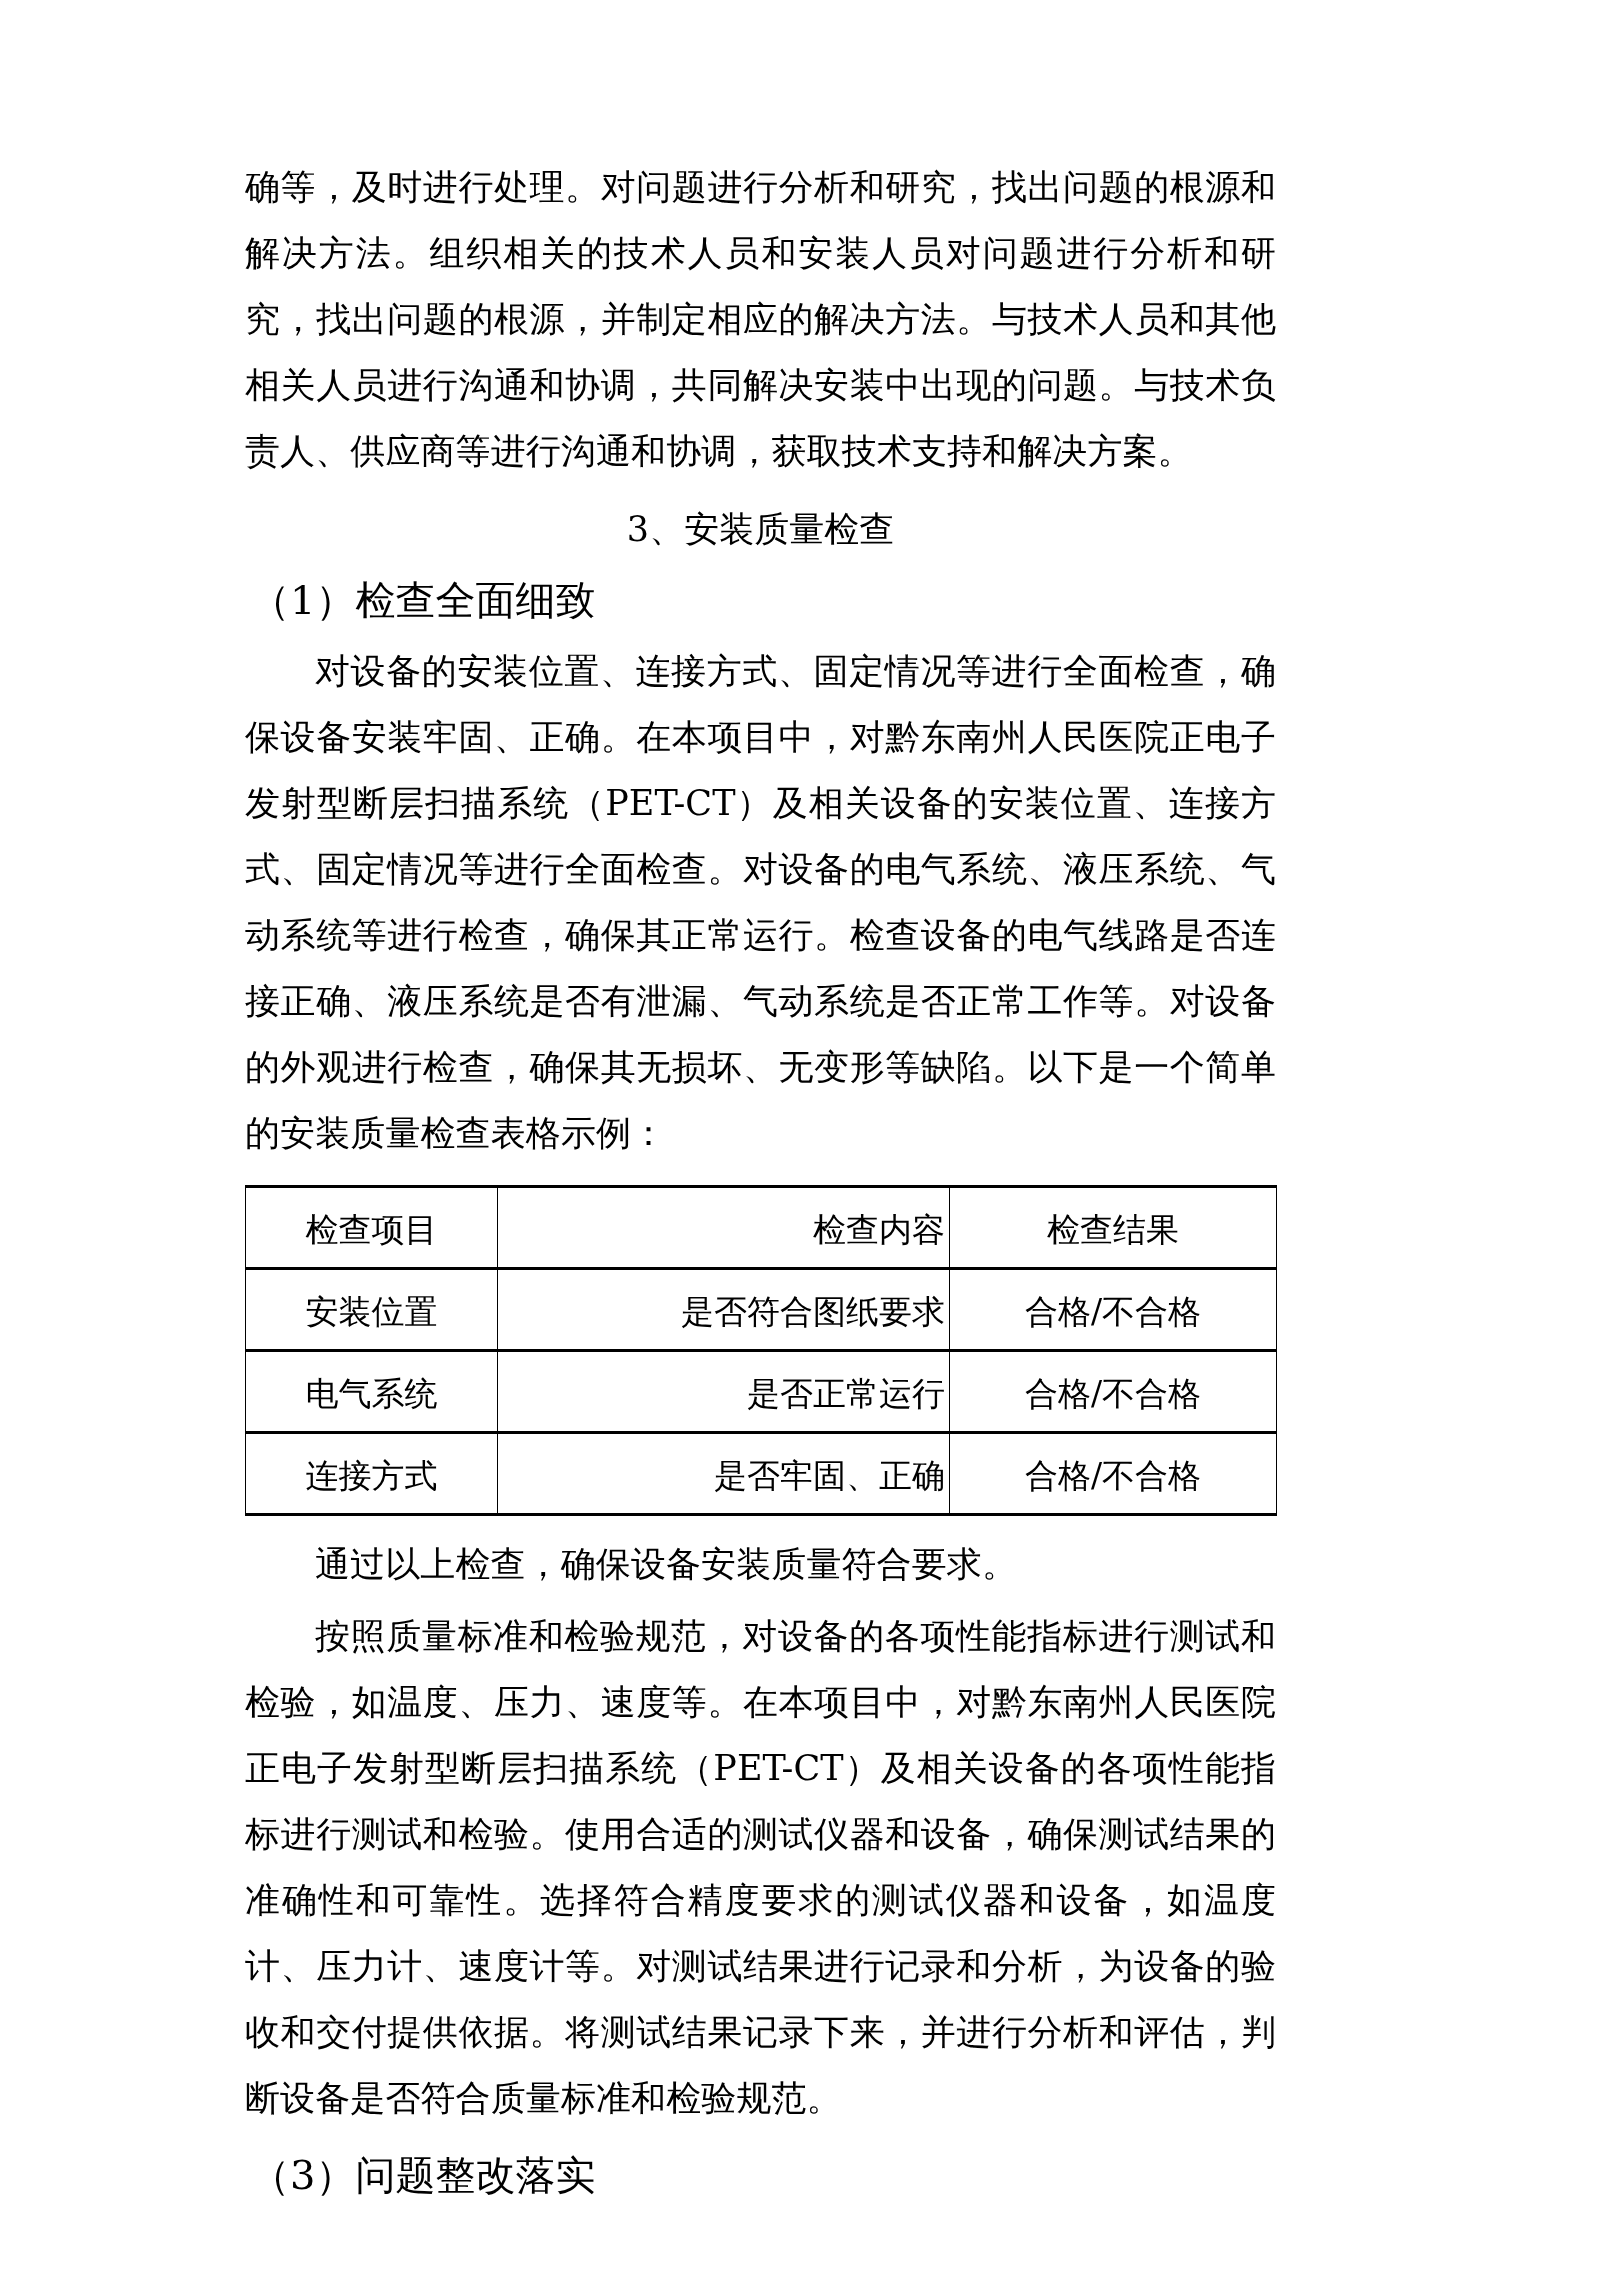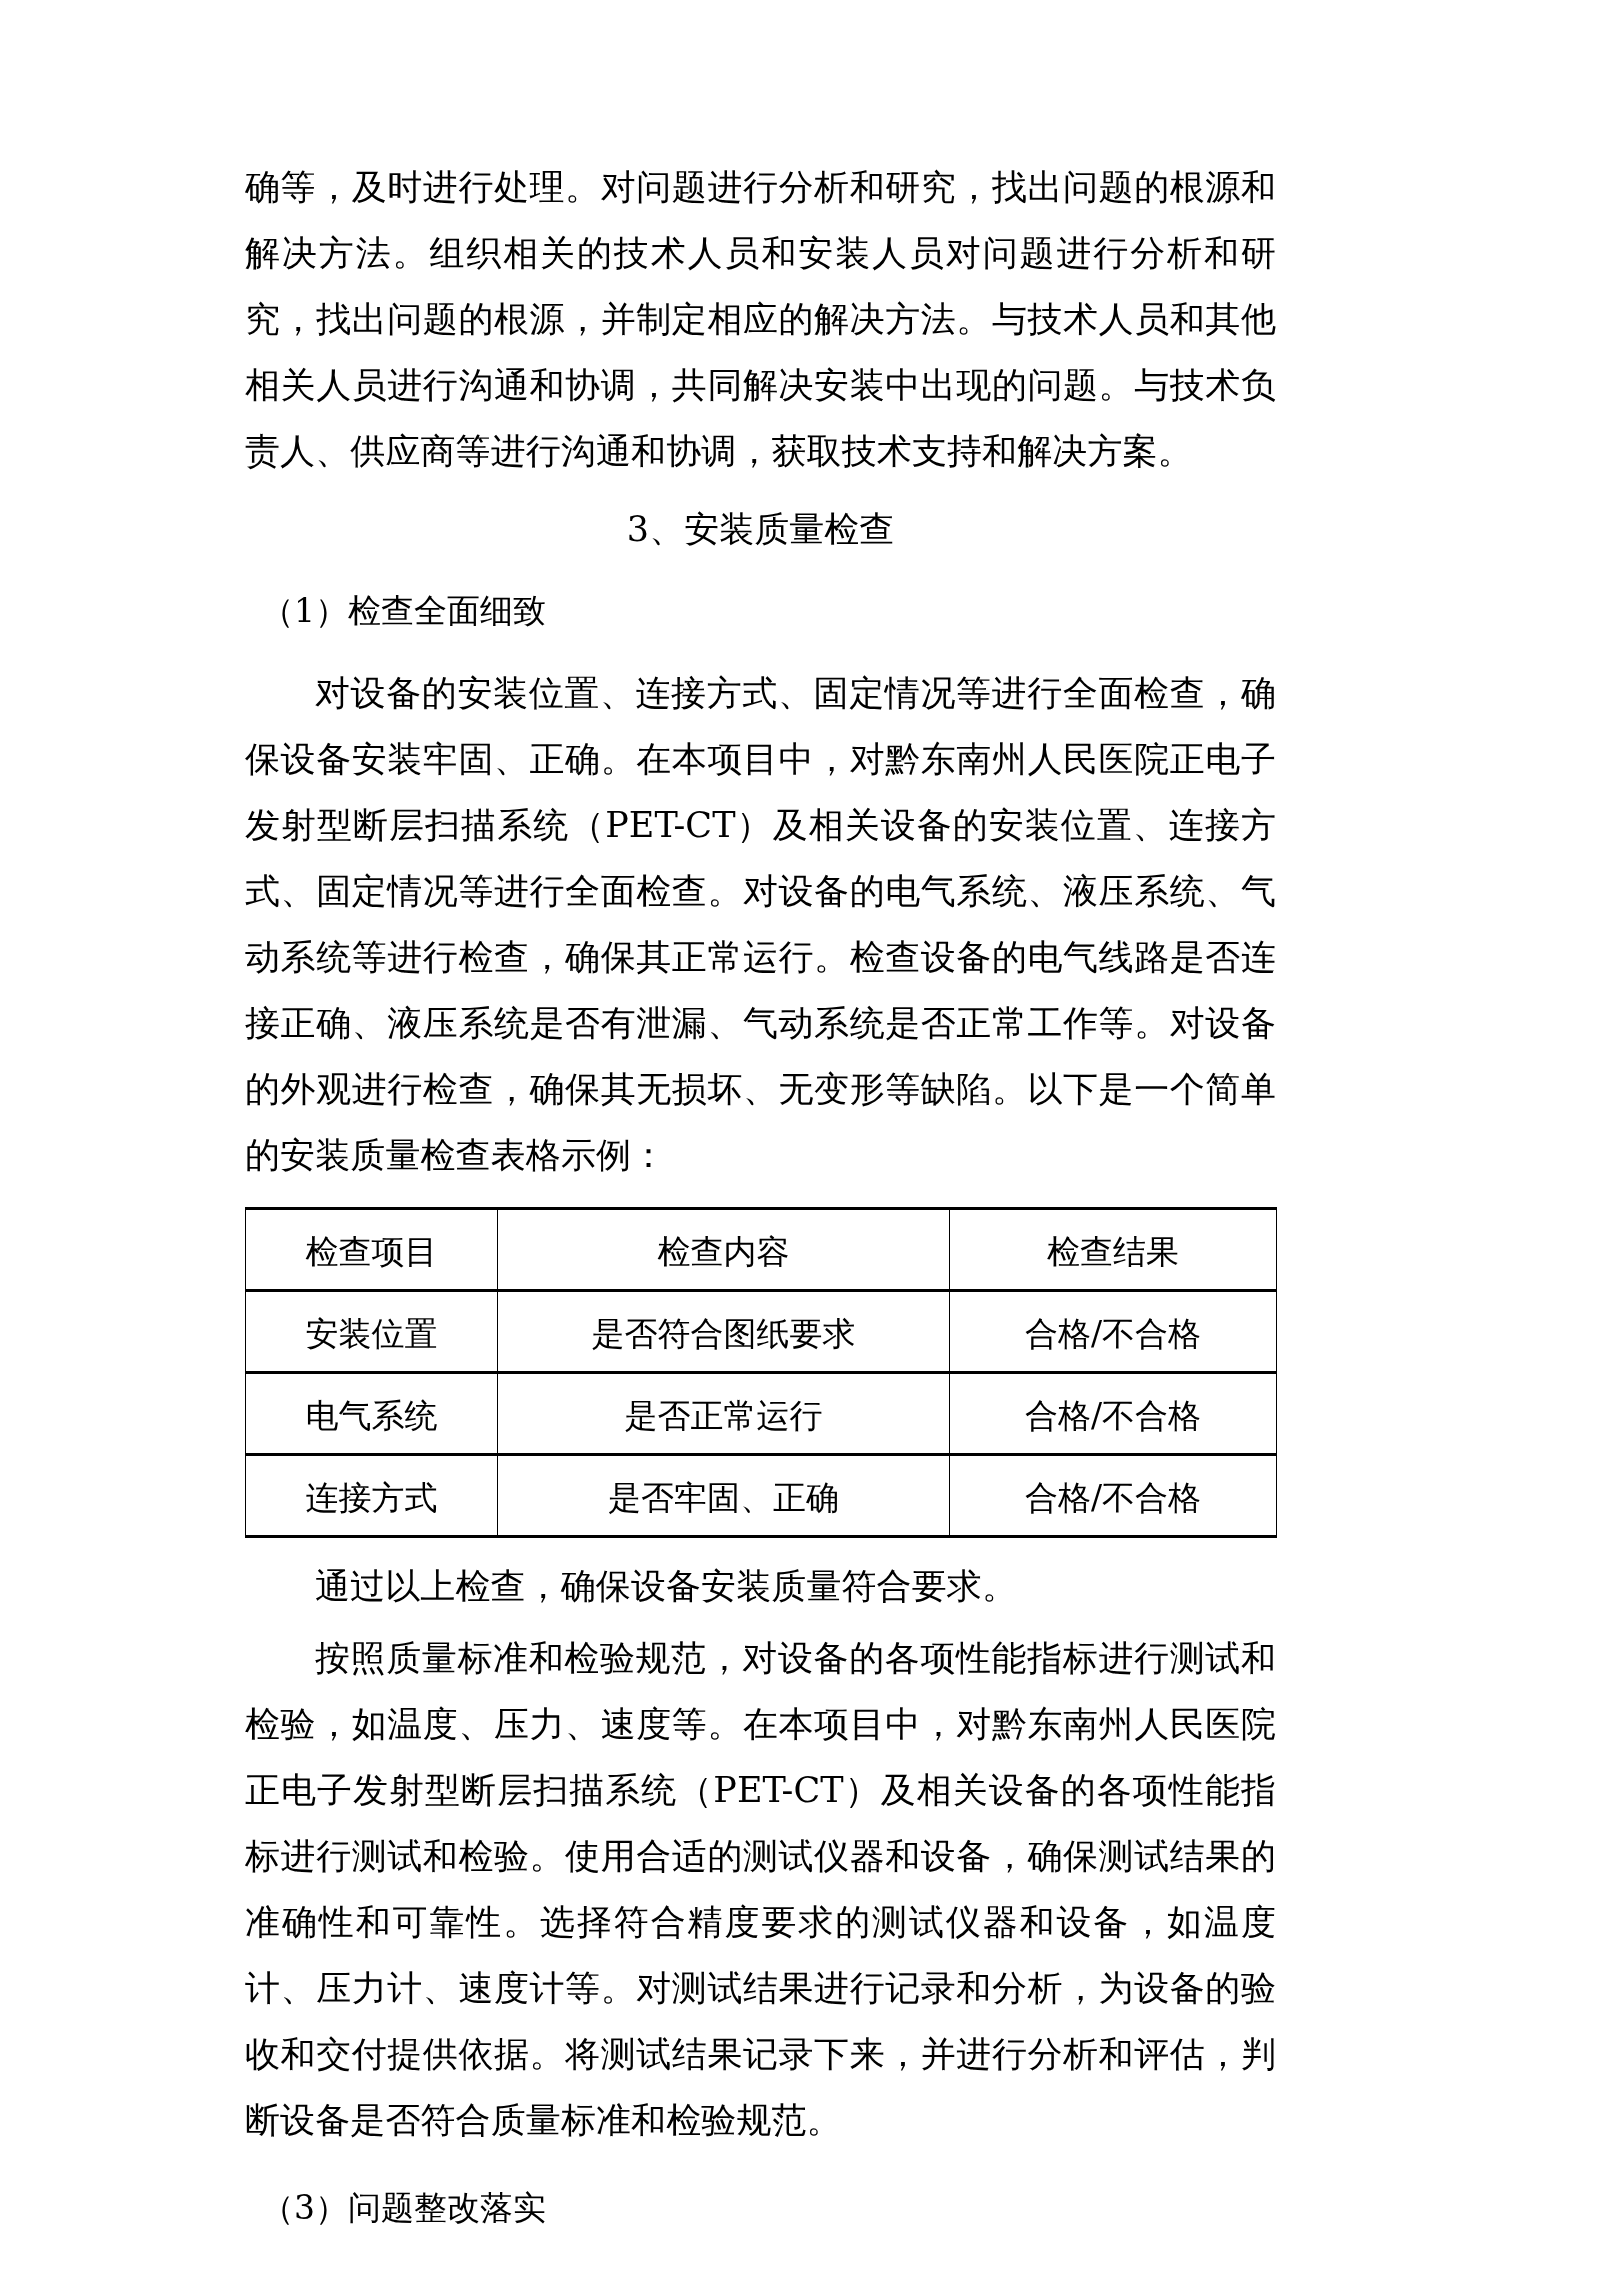--- a/index.html
+++ b/index.html
@@ -39,23 +39,23 @@
     text-indent: 70px;
   }
   .heading {
     font-size: 35px;
     line-height: 66px;
     margin: 0;
     text-align: center;
     font-weight: normal;
   }
   .sub-heading {
-    font-size: 33px;
+    font-size: 40px;
     line-height: 66px;
-    margin: 16px;
+    margin: 5px;
     text-align: left;
     font-weight: normal;
     padding-left: 0px;
   }
   .gap-sm { height: 5.9px; }
   .gap-md { height: 11.8px; }
   
   .table-wrap {
     margin: 19.6px 0 14.4px 0;
     width: 1031px;
@@ -72,21 +72,21 @@
     border-bottom: 3.3px solid #000;
     text-align: center;
     vertical-align: top;
     font-size: 33px;
     line-height: 63px;
     height: 82px;
     padding: 9.2px 3.9px 0 3.9px;
     box-sizing: border-box;
   }
   table.check-table td.c1 { width: 252px; }
-  table.check-table td.c2 { width: 452px; }
+  table.check-table td.c2 { width: 452px; text-align: right; }
   table.check-table td.c3 { width: 327px; }
 </style>
 </head>
 <body>
 
 <div id="page">
   <div id="content">
 
     <p class="para">确等，及时进行处理。对问题进行分析和研究，找出问题的根源和解决方法。组织相关的技术人员和安装人员对问题进行分析和研究，找出问题的根源，并制定相应的解决方法。与技术人员和其他相关人员进行沟通和协调，共同解决安装中出现的问题。与技术负责人、供应商等进行沟通和协调，获取技术支持和解决方案。</p>
 

